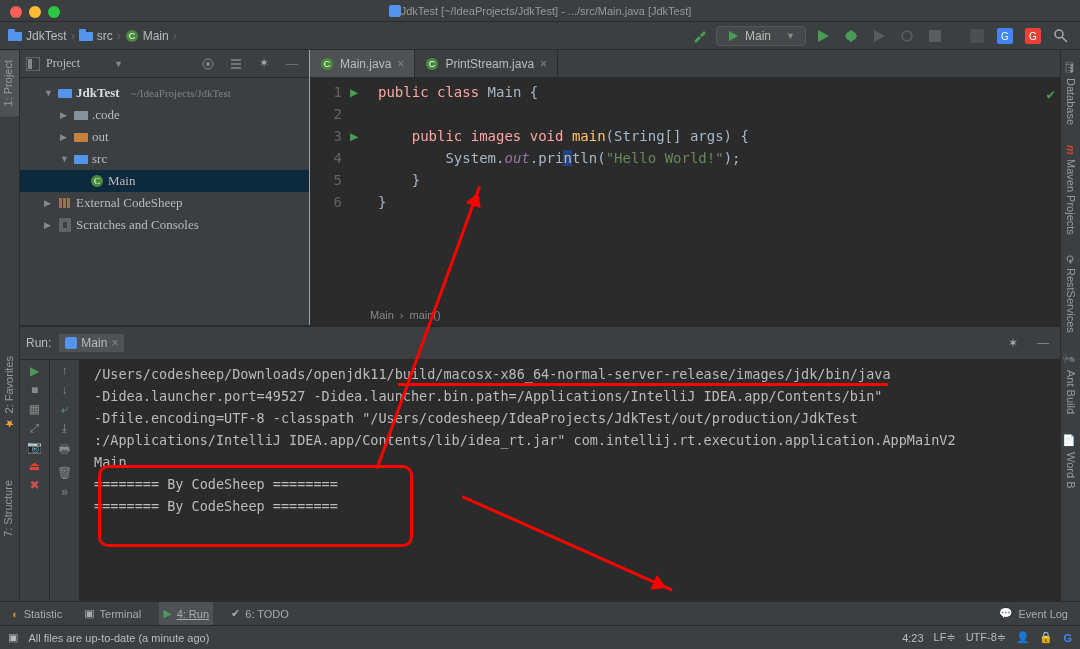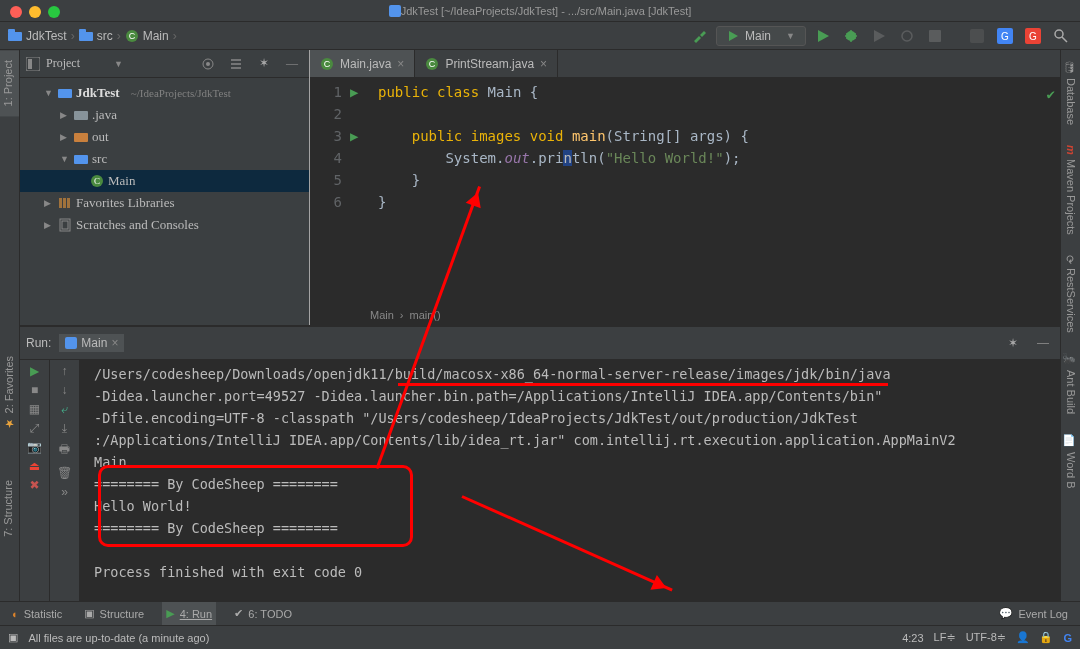--- a/index.html
+++ b/index.html
@@ -34,21 +34,21 @@
   .dim { color: #808080; font-size: 11px; text-align: center; }
   .editor-area { flex: 1; display: flex; flex-direction: column; background: #2b2b2b; }
   .tabs { height: 28px; display: flex; background: #3c3f41; border-bottom: 1px solid #2b2b2b; }
   .tab { display: flex; align-items: center; padding: 0 10px; gap: 6px; background: #3c3f41; border-right: 1px solid #2b2b2b; }
   .tab.active { background: #4e5254; }
   .tab .close { color: #888; }
   .editor { flex: 1; display: flex; font-family: Menlo, monospace; font-size: 14px; line-height: 22px; position: relative; }
   .gutter-nums { width: 40px; text-align: right; color: #606366; padding: 3px 8px 3px 3px; }
   .gutter-icons { width: 18px; padding-top: 3px; }
   .code { flex: 1; padding: 3px 10px; position: relative; }
-  .kw { color: #eab308; } .cls { color: #a9b7c6; } .fn { color: #ffc66d; } .str { color: #6a8759; } .field { color:#9876aa; font-style: italic;} .id {color:#a9b7c6;}
+  .kw { color: #fca5a5; } .cls { color: #a9b7c6; } .fn { color: #ffc66d; } .str { color: #6a8759; } .field { color:#9876aa; font-style: italic;} .id {color:#a9b7c6;}
   .breadcrumb-bar { height: 22px; border-top: 1px solid #2b2b2b; display: flex; align-items: center; padding-left: 60px; color: #888; font-size: 11px; gap:6px;}
   .run-panel { flex: 1; background: #2b2b2b; border-top: 2px solid #2b2b2b; display: flex; flex-direction: column; }
   .run-header { height: 24px; display: flex; align-items: center; padding: 16px 6px; background: #3c3f41; border-bottom: 1px solid #2b2b2b; gap:8px;}
   .run-body { flex: 1; display: flex; }
   .run-toolbar { width: 30px; background: #3c3f41; border-right: 1px solid #2b2b2b; display: flex; flex-direction: column; align-items: center; padding-top: 4px; gap: 5px;}
   .run-toolbar2 { width: 30px; background: #3c3f41; border-right: 1px solid #2b2b2b; display: flex; flex-direction: column; align-items: center; padding-top: 4px; gap: 5px;}
   .console { flex: 1; font-family: Menlo, monospace; font-size: 13.5px; line-height: 22px; padding: 3px 14px; color: #bbb; position: relative; }
   .bottom-tabs { height: 24px; background: #3c3f41; border-top: 1px solid #2b2b2b; display: flex; align-items: center; padding: 0 8px; gap: 14px; font-size: 11px; }
   .btab { display: flex; align-items: center; gap: 5px; padding: 0 4px; height: 100%; color:#aaa; }
   .btab.active { background: #4e5254; }
@@ -212,21 +212,21 @@
         </div>
         <div class="tree">
           <div class="tree-row d1"><span class="tree-arrow">▼</span><svg width="14" height="14">
                 <rect y="3" width="14" height="9" fill="#5394ec" rx="1"></rect>
               </svg><b style="color:#ddd;">JdkTest</b>&nbsp;<span class="dim">~/IdeaProjects/JdkTest</span></div>
           <div class="tree-row d2">
               <span class="tree-arrow">▶</span>
               <svg width="14" height="14">
                 <rect y="3" width="14" height="9" fill="#87939a" rx="1"></rect>
               </svg>
-              <span>.java</span>
+              <span>.code</span>
             </div>
           <div class="tree-row d2">
               <span class="tree-arrow">▶</span>
               <svg width="14" height="14">
                 <rect y="3" width="14" height="9" fill="#c9803d" rx="1"></rect>
               </svg>
               <span>out</span>
             </div>
           <div class="tree-row d2">
               <span class="tree-arrow">▼</span>
@@ -243,21 +243,21 @@
               </svg>
               <span>Main</span>
             </div>
           <div class="tree-row d1">
               <span class="tree-arrow">▶</span>
               <svg width="14" height="14">
                 <rect x="1" y="2" width="3" height="10" fill="#a0723c"></rect>
                 <rect x="5" y="2" width="3" height="10" fill="#a0723c"></rect>
                 <rect x="9" y="2" width="3" height="10" fill="#a0723c"></rect>
               </svg>
-              <span>Favorites Libraries</span>
+              <span>External CodeSheep</span>
             </div>
           <div class="tree-row d1">
               <span class="tree-arrow">▶</span>
               <svg width="14" height="14">
                 <rect x="2" y="1" width="10" height="12" fill="none" stroke="#888"></rect>
                 <rect x="4" y="3" width="6" height="8" fill="none" stroke="#888"></rect>
               </svg>
               <span>Scratches and Consoles</span>
             </div>
         </div>
@@ -340,24 +340,22 @@
           <span style="color:#888;">🗑</span>
           <span style="color:#888;">»</span>
         </div>
         <div class="console">
           <div>/Users/codesheep/Downloads/openjdk11/build/macosx-x86_64-normal-server-release/images/jdk/bin/java</div>
           <div>-Didea.launcher.port=49527  -Didea.launcher.bin.path=/Applications/IntelliJ IDEA.app/Contents/bin"</div>
           <div>-Dfile.encoding=UTF-8 -classpath "/Users/codesheep/IdeaProjects/JdkTest/out/production/JdkTest</div>
           <div>:/Applications/IntelliJ IDEA.app/Contents/lib/idea_rt.jar" com.intellij.rt.execution.application.AppMainV2</div>
           <div>Main</div>
           <div>======== By CodeSheep ========</div>
-          <div>Hello World!</div>
           <div>======== By CodeSheep ========</div>
           <div>&nbsp;</div>
-          <div>Process finished with exit code 0</div>
         </div>
       </div>
     </div>
   </div>
 
   <div class="right-gutter">
     <div class="rgutter-tab">
         <span>🛢</span>
         <span>Database</span>
       </div>
@@ -380,21 +378,21 @@
   </div>
 </div>
 
 <div class="bottom-tabs">
   <span class="btab">
       <span style="color:#d9822b;">◐</span>
       <span>Statistic</span>
     </span>
   <span class="btab">
       <span>▣</span>
-      <span>Structure</span>
+      <span>Terminal</span>
     </span>
   <span class="btab active">
       <span class="play">▶</span>
       <span style="text-decoration:underline;">4: Run</span>
     </span>
   <span class="btab">
       <span>✔</span>
       <span>6: TODO</span>
     </span>
   <span style="flex:1"></span>

